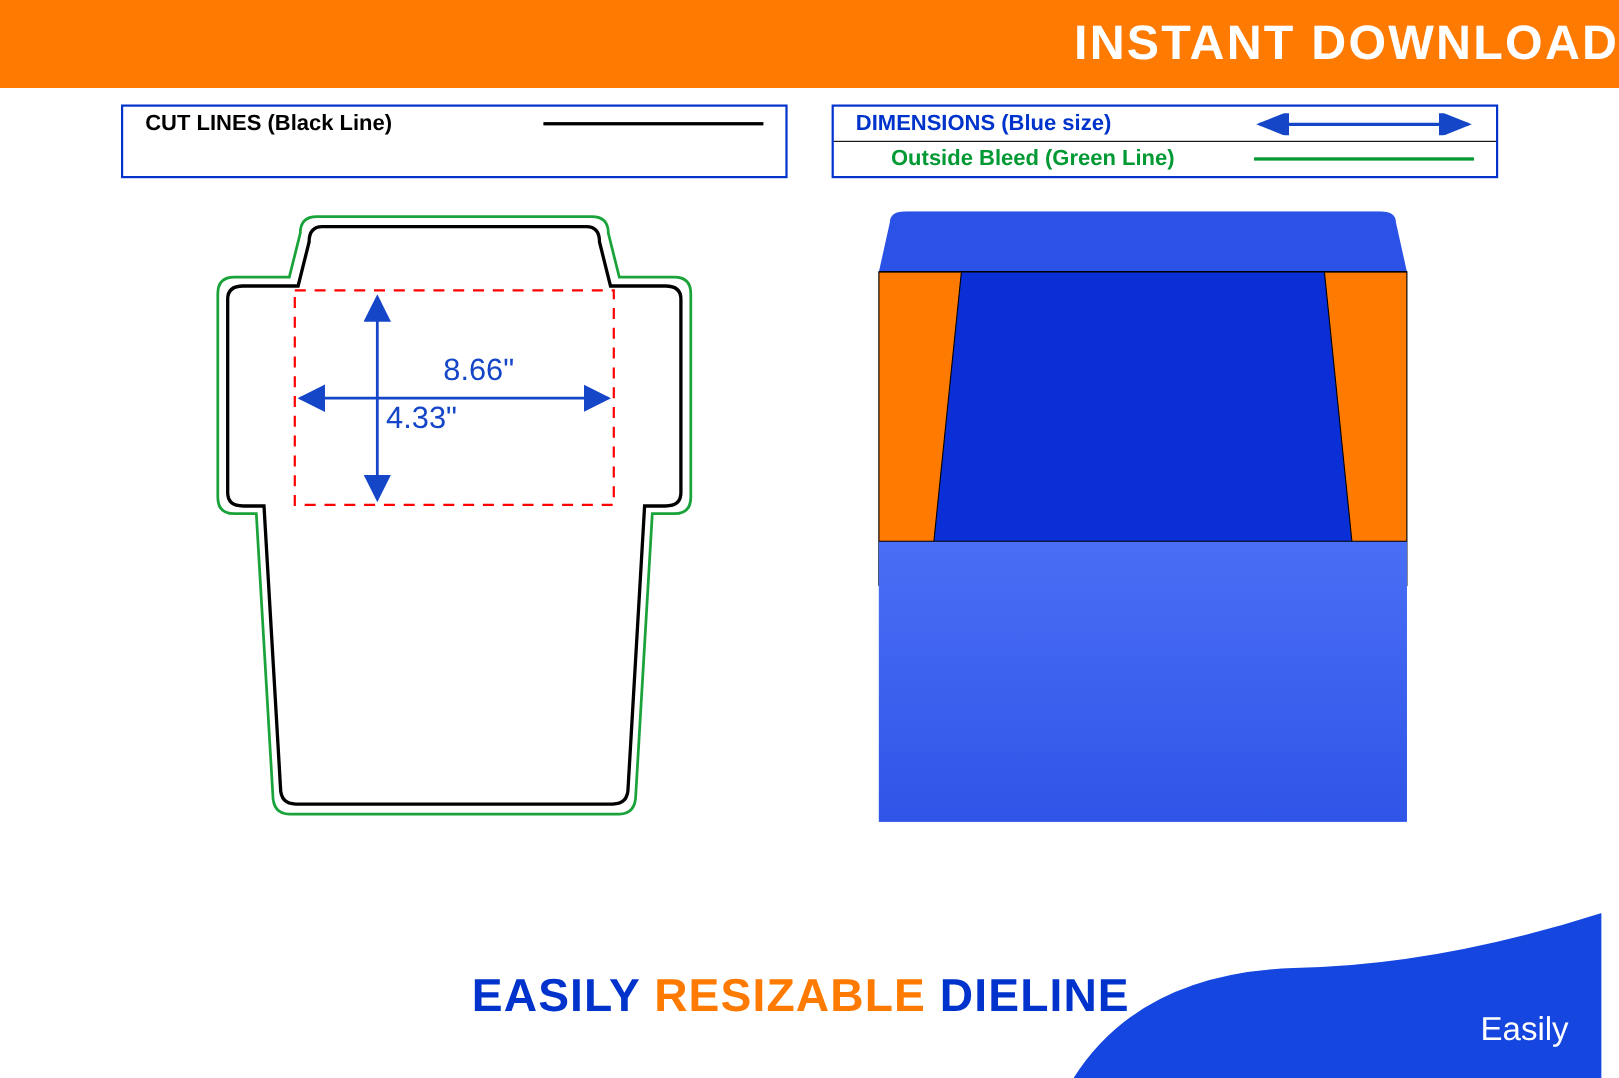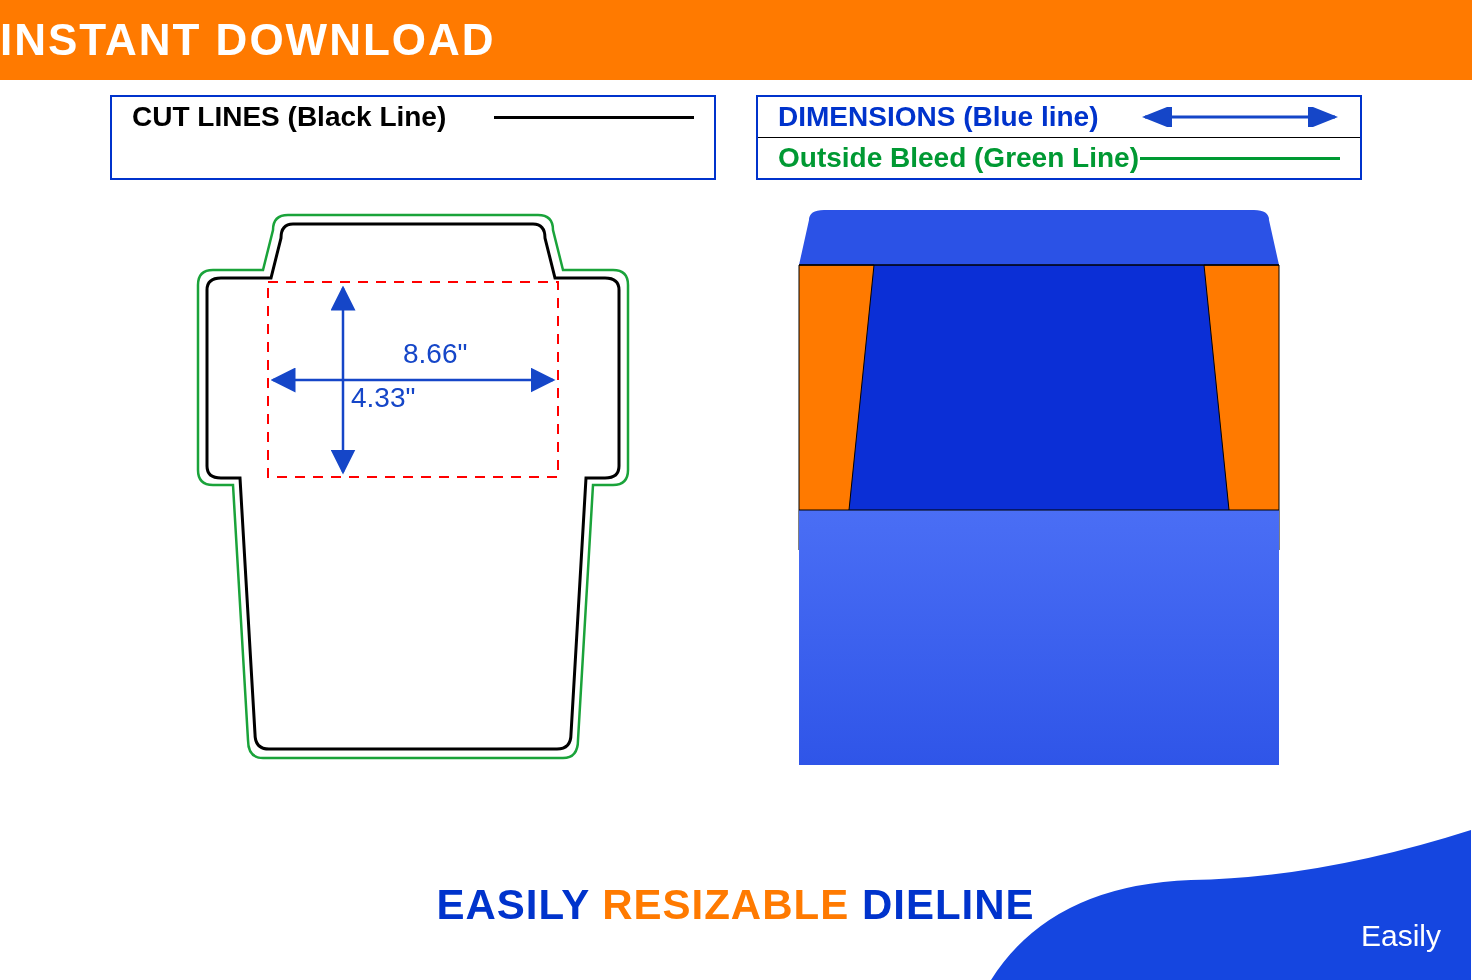--- a/index.html
+++ b/index.html
@@ -1,40 +1,40 @@
 <!DOCTYPE html>
 <html><head>
 <meta charset="utf-8">
 <style>
   * { box-sizing: border-box; margin: 0; padding: 0; }
   body { width: 1472px; height: 980px; font-family: Arial, Helvetica, sans-serif; background: #fff; position: relative; overflow: hidden; }
 
-  .top-banner { width: 100%; height: 80px; background: #ff7a00; display: flex; align-items: center; justify-content: flex-start; }
+  .top-banner { width: 100%; height: 80px; background: #ff7a00; display: flex; align-items: center; justify-content: flex-end; }
   .top-banner span { color: #fff; font-size: 44px; font-weight: 700; letter-spacing: 2px; }
 
-  .legend-row { display: flex; gap: 40px; padding: 15px 110px 0 110px; font-size: 28px; }
+  .legend-row { display: flex; gap: 40px; padding: 15px 110px 0 110px; font-size: 20px; }
   .legend-box { flex: 1; border: 2px solid #0033cc; }
   .legend-cell { display: flex; align-items: center; justify-content: space-between; padding: 4px 20px; border-bottom: 1px solid #000; }
   .legend-cell:last-child { border-bottom: none; }
   .legend-cell span { font-weight: 600; }
   .cl-black { color: #000; }
   .cl-red { color: #ff0000; }
   .cl-blue { color: #0033cc; }
-  .cl-green { color: #009933; }
+  .cl-green { color: #009933; margin-left: 32px; }
   .line-sample { width: 200px; height: 0; }
   .solid-black { border-top: 3px solid #000; }
   .dashed-red { border-top: 3px dashed #ff0000; }
   .solid-green { border-top: 3px solid #009933; }
 
   .content { display: flex; justify-content: space-around; align-items: flex-start; padding: 30px 110px 20px 110px; height: 630px; }
 
   .dieline-wrap { position: relative; width: 480px; height: 560px; }
   .mockup-wrap { position: relative; width: 520px; height: 560px; }
 
-  .bottom-row { position: absolute; bottom: 0; left: 0; right: 1px; height: 150px; display: flex; align-items: center; }
+  .bottom-row { position: absolute; bottom: 0; left: 0; right: 16px; height: 150px; display: flex; align-items: center; }
   .bottom-left { flex: 1; text-align: center; font-size: 42px; font-weight: 700; letter-spacing: 1px; }
   .bl-blue { color: #0033cc; }
   .bl-orange { color: #ff7a00; }
   .corner-badge { position: absolute; right: 0; bottom: 0; width: 480px; height: 150px; }
   .corner-badge svg { position: absolute; right: 0; bottom: 0; }
   .corner-text { position: absolute; right: 30px; bottom: 25px; color: #fff; text-align: center; font-size: 30px; line-height: 1.3; }
 
   .dim-label { position: absolute; color: #1546c8; font-size: 28px; font-weight: 500; }
 </style>
 </head>
@@ -46,21 +46,21 @@
 
 <div class="legend-row">
   <div class="legend-box">
     <div class="legend-cell">
       <span class="cl-black">CUT LINES (Black Line)</span>
       <div class="line-sample solid-black"></div>
     </div>
   </div>
   <div class="legend-box">
     <div class="legend-cell">
-      <span class="cl-blue">DIMENSIONS (Blue line)</span>
+      <span class="cl-blue">DIMENSIONS (Blue size)</span>
       <svg width="200" height="20">
         <defs>
           <marker id="ahB" markerWidth="10" markerHeight="8" refX="9" refY="4" orient="auto">
               <path d="M0,0 L10,4 L0,8 Z" fill="#1546c8"></path>
             </marker>
           <marker id="ahB2" markerWidth="10" markerHeight="8" refX="1" refY="4" orient="auto">
               <path d="M10,0 L0,4 L10,8 Z" fill="#1546c8"></path>
             </marker>
         </defs>
         <line x1="5" y1="10" x2="195" y2="10" stroke="#1546c8" stroke-width="3" marker-start="url(#ahB2)" marker-end="url(#ahB)"></line>

